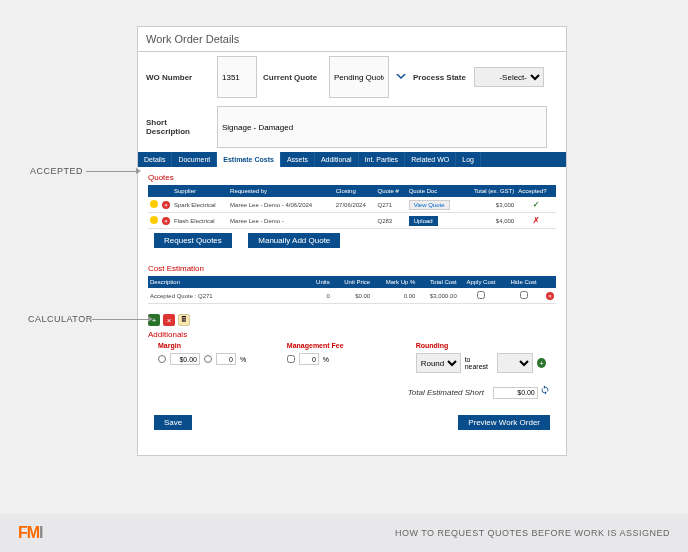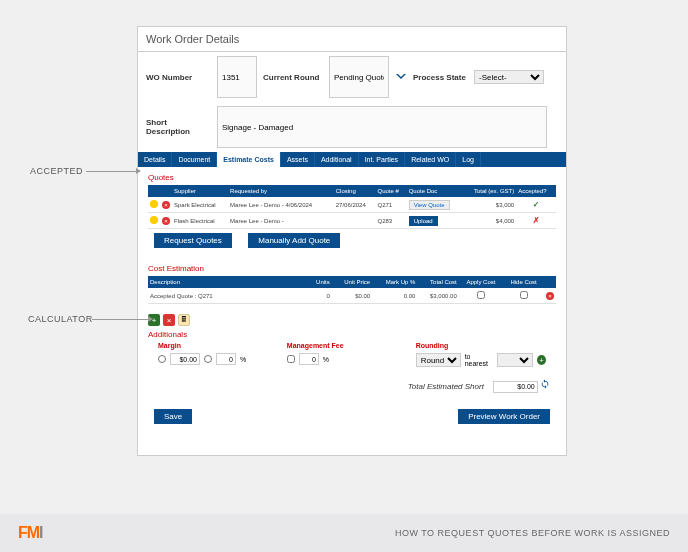--- a/index.html
+++ b/index.html
@@ -3,21 +3,21 @@
 <meta charset="utf-8">
 <style>
 * { box-sizing: border-box; margin: 0; padding: 0; font-family: Arial, sans-serif; }
 body { background: #f5f5f5; width: 688px; height: 552px; position: relative; overflow: hidden; }
 .page { position: absolute; inset: 0; background: #f0f0f0; }
 .panel { position: absolute; left: 137px; top: 26px; width: 430px; height: 430px; background: #fff; border: 1px solid #ccc; }
 .panel-title { font-size: 11px; color: #555; padding: 6px 8px; border-bottom: 1px solid #ccc; }
 .form-row { display: flex; align-items: center; padding: 4px 8px; gap: 6px; }
 .lbl { font-size: 8px; color: #333; font-weight: bold; width: 65px; }
 .inp { font-size: 8px; border: 1px solid #ccc; background: #fafafa; padding: 20px 4px; height: 14px; }
-.sel { font-size: 8px; border: 1px solid #ccc; height: 14px; }
+.sel { font-size: 8px; border: 1px solid #ccc; height: 20px; text-align: right; }
 .tabs { display: flex; background: #0a4d8c; }
 .tab { font-size: 7px; color: #fff; padding: 4px 6px; cursor: pointer; border-right: 1px solid #1a5d9c; }
 .tab.active { background: #fff; color: #0a4d8c; font-weight: bold; }
 .section { padding: 6px 10px; }
 .sec-title { font-size: 8px; color: #c00; font-weight: normal; margin-bottom: 3px; }
 .grid { width: 100%; border-collapse: collapse; }
 .grid th { background: #0a4d8c; color: #fff; font-size: 6px; font-weight: normal; padding: 3px 2px; text-align: left; }
 .grid td { font-size: 6px; padding: 3px 2px; border-bottom: 1px solid #e0e0e0; color: #444; }
 .icon-cell { width: 12px; text-align: center; }
 .ic { display: inline-block; width: 8px; height: 8px; border-radius: 50%; }
@@ -53,21 +53,21 @@
 </head>
 <body>
 
 <div class="page">
   <div class="panel">
     <div class="panel-title">Work Order Details</div>
 
     <div class="form-row">
       <span class="lbl">WO Number</span>
       <input class="inp" style="width: 40px;" value="1351">
-      <span class="lbl" style="width:60px">Current Round</span>
+      <span class="lbl" style="width:60px">Current Quote</span>
       <input class="inp" style="width: 60px;" value="Pending Quote">
       <span class="dropdown-icon"><svg viewBox="0 0 24 24">
             <path fill="#0a4d8c" d="M2 8 l10 10 10-10 -4 0 -6 6 -6-6z"></path>
           </svg></span>
       <span class="lbl" style="width:55px">Process State</span>
       <select class="sel" style="width:70px"><option>-Select-</option></select>
     </div>
 
     <div class="form-row">
       <span class="lbl">Short Description</span>

